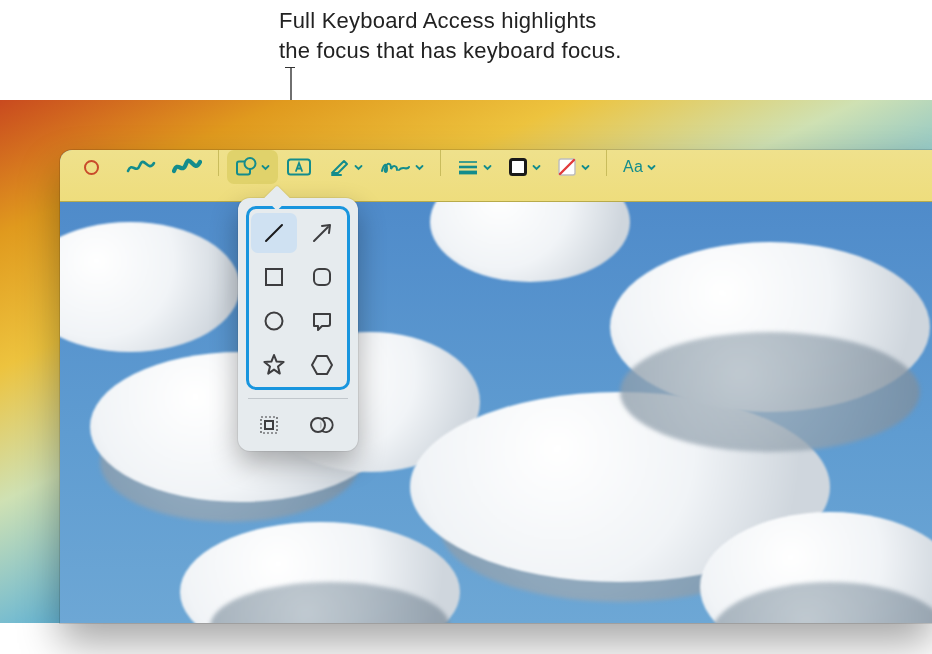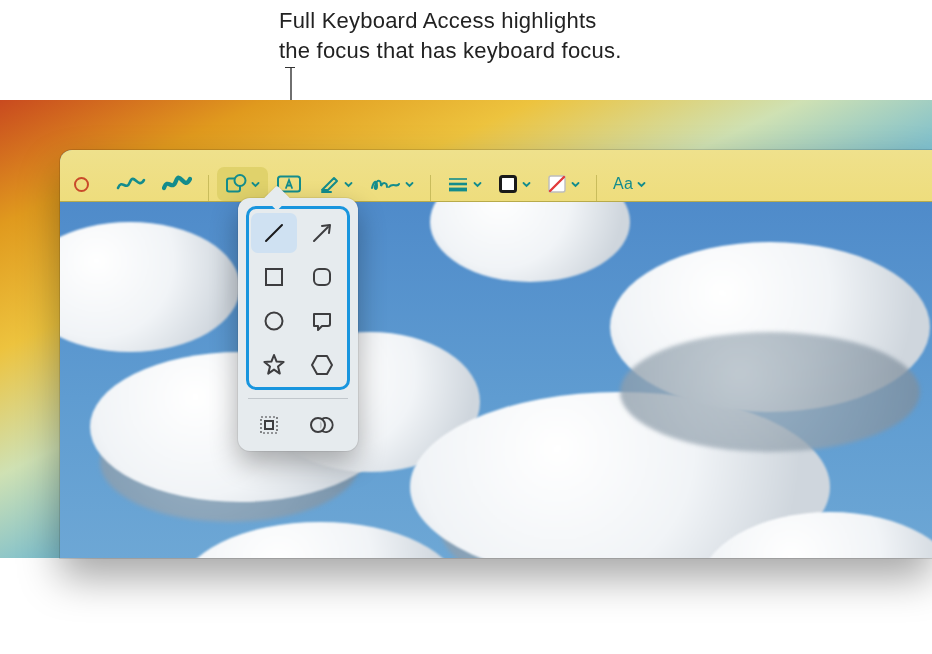--- a/index.html
+++ b/index.html
@@ -8,21 +8,21 @@
     --toolbar-bg2:#eedd7d;
     --toolbar-btn-hover:#e4d66f;
     --toolbar-sep:#c9bc5c;
     --focus-ring:#1895de;
     --popover-bg:#e6ebee;
     --popover-sep:#c1c7cc;
     --leader:#333;
   }
   *{box-sizing:border-box;}
   html,body{margin:0;padding:0;width:932px;height:654px;font-family:-apple-system,"Helvetica Neue",Helvetica,Arial,sans-serif;overflow:hidden;background:#fff;}
-  .stage{position:relative;width:932px;height:558px;}
+  .stage{position:relative;width:932px;height:623px;}
 
   
   .wallpaper{
     position:absolute;left:0;top:100px;right:0;bottom:0;
     background:linear-gradient(155deg,#c94a1f 0%,#e09a1e 14%,#edc33e 28%,#cfe1b3 42%,#63b4d6 58%,#2d7dce 75%,#1f4ab0 100%);
   }
 
   
   .window{
     position:absolute;left:60px;top:150px;right:0;bottom:0;
@@ -30,21 +30,21 @@
     box-shadow:0 20px 40px rgba(0,0,0,.35), 0 0 0 1px rgba(0,0,0,.12);
     overflow:visible;
     background:#5d97cf;
   }
 
   
   .toolbar{
     position:relative;height:52px;border-top-left-radius:12px;
     background:linear-gradient(var(--toolbar-bg),var(--toolbar-bg2));
     border-bottom:1px solid #b8ab4a;
-    display:flex;align-items:flex-end;padding:0 0;gap:0;
+    display:flex;align-items:flex-start;padding:0 10px;gap:0;
   }
   .tbtn{
     height:34px;min-width:42px;border:none;background:transparent;border-radius:7px;
     display:flex;align-items:center;justify-content:center;gap:2px;padding:0 8px;
     color:var(--accent);position:relative;
   }
   .tbtn.active{background:#e0d26b;}
   .tbtn svg{display:block;}
   .chev{width:9px;height:9px;margin-left:2px;}
   .chev path{stroke:var(--accent);stroke-width:2.4;fill:none;stroke-linecap:round;}

